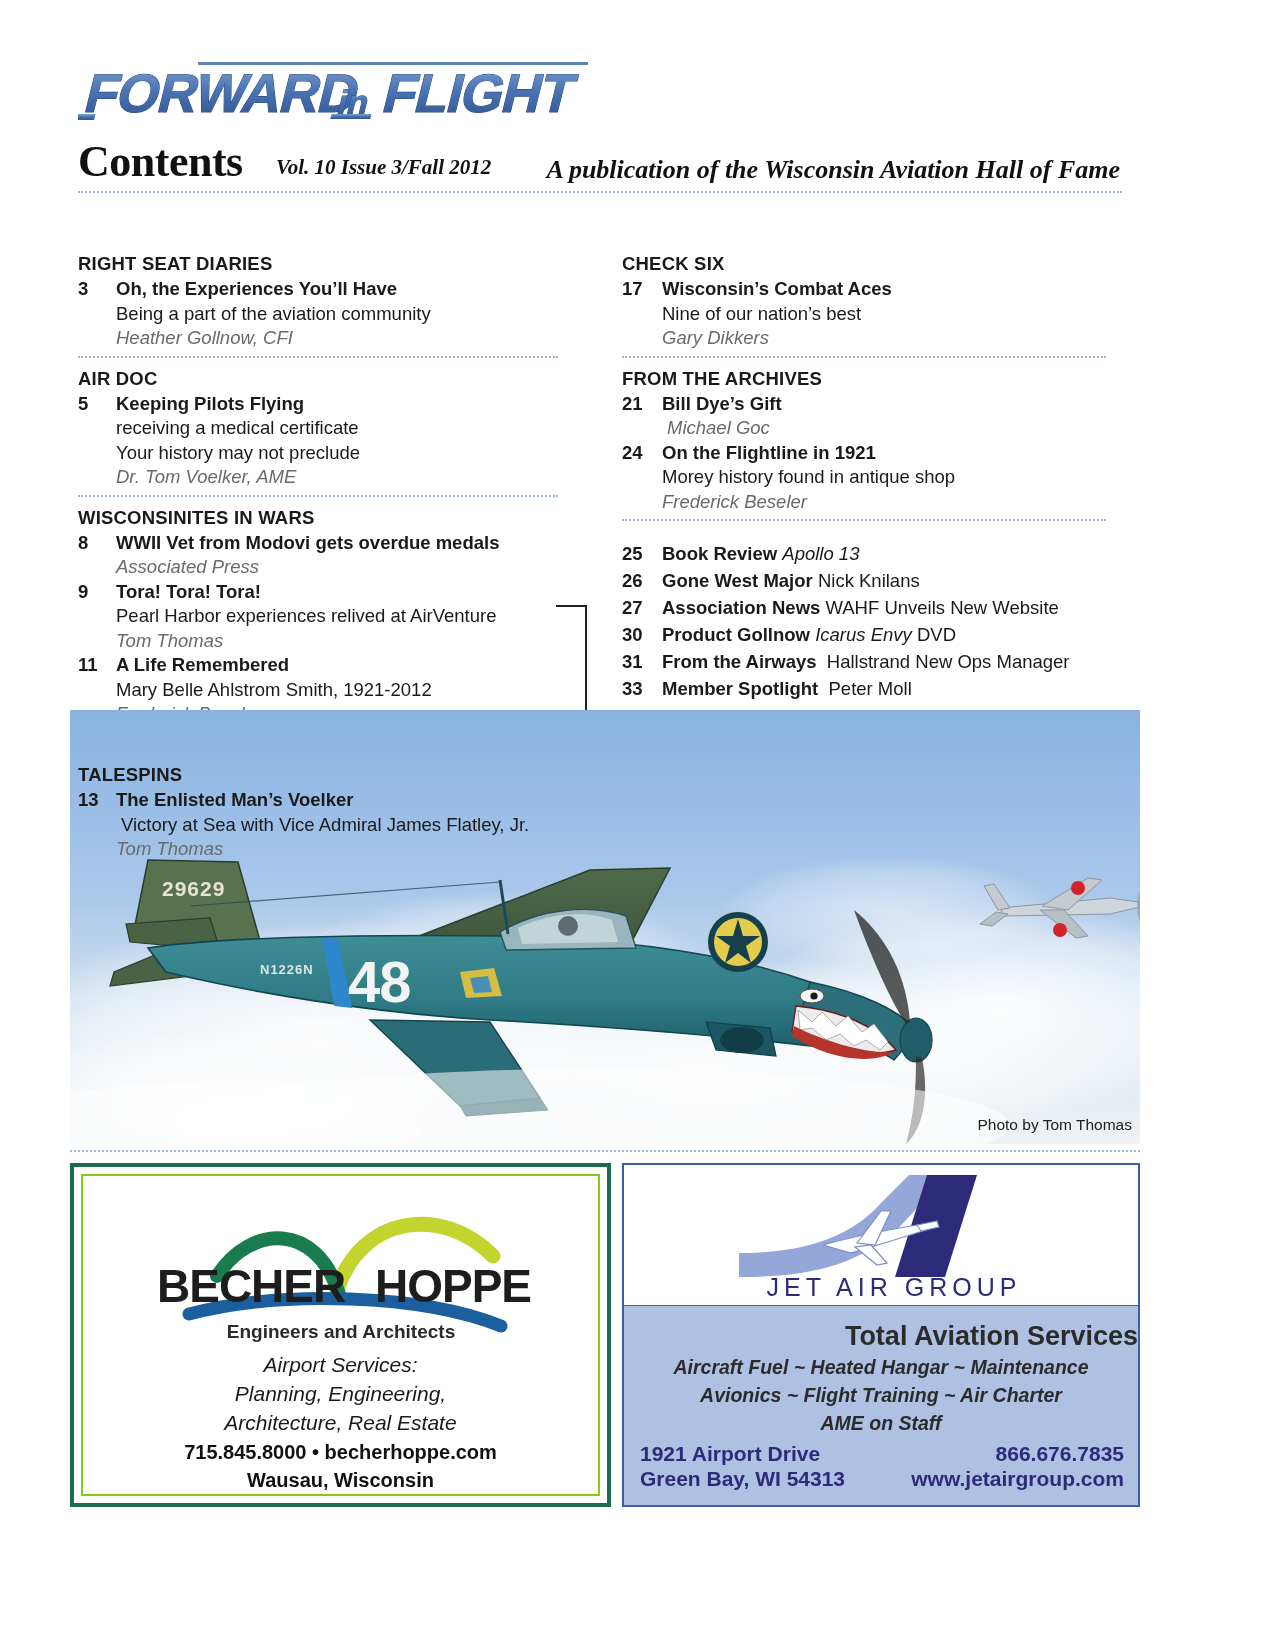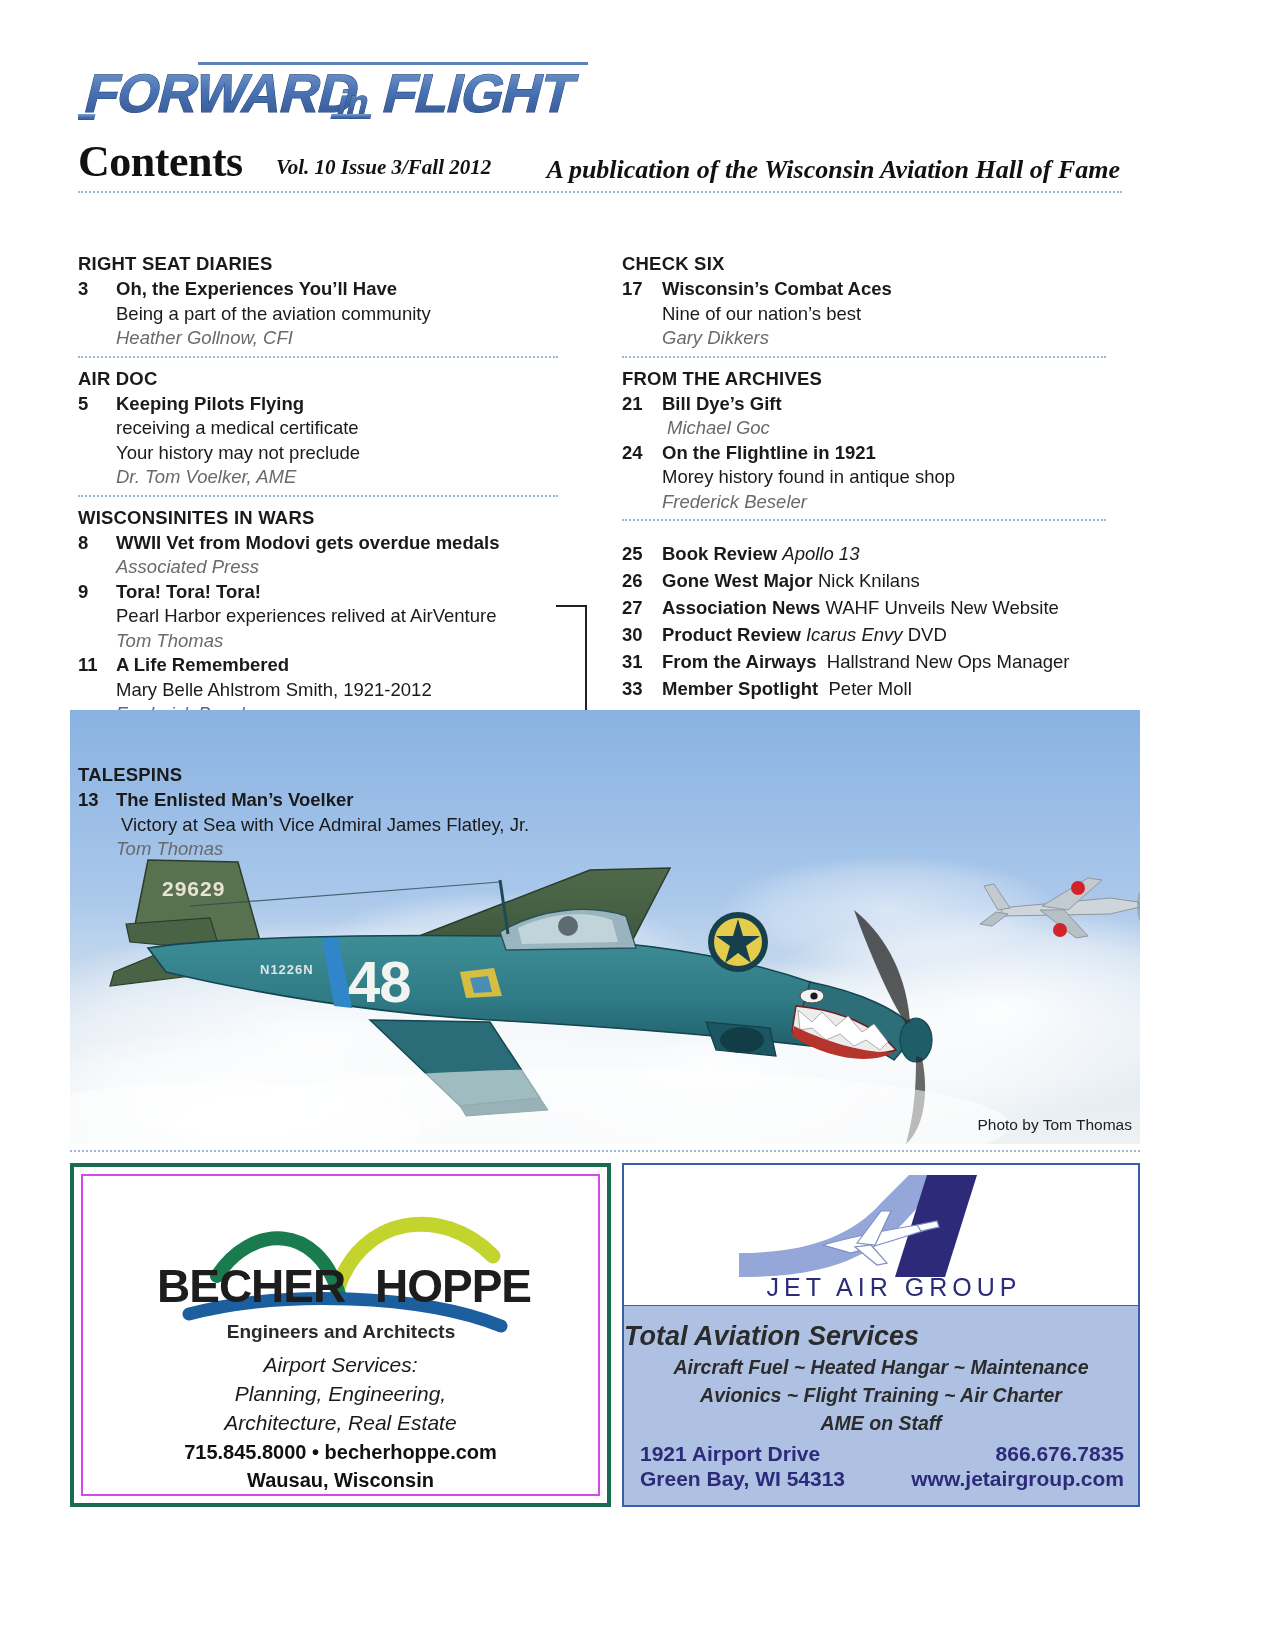--- a/index.html
+++ b/index.html
@@ -220,21 +220,21 @@
     top: 1163px;
     width: 541px;
     height: 344px;
     border: 4px solid #1a6b52;
     background: #ffffff;
     box-sizing: border-box;
   }
   .ad-left-inner {
     position: absolute;
     left: 7px; top: 7px; right: 7px; bottom: 7px;
-    border: 2px solid #d946ef;
+    border: 2px solid #84cc16;
     box-sizing: border-box;
     background: #fff;
   }
   .bh-logo {
     position: absolute;
     left: 50%;
     transform: translateX(-50%);
     top: 22px;
     width: 400px;
     height: 146px;
@@ -299,24 +299,23 @@
   }
   .ja-panel {
     position: absolute;
     left: 0; right: 0;
     top: 140px;
     bottom: 0;
     background: #aec1e3;
     border-top: 1px solid #3a5fa8;
   }
   .ja-head {
-    text-align: left;
+    text-align: right;
     font-size: 27px;
     font-weight: 700;
-    font-style: italic;
     color: #2b2b2b;
     margin-top: 13px;
     line-height: 34px;
   }
   .ja-line {
     text-align: center;
     font-size: 19.5px;
     font-weight: 700;
     font-style: italic;
     color: #2b2b2b;
@@ -481,21 +480,21 @@
     <div class="simple-row">
       <span class="pg">26</span>
       <span><span class="lbl">Gone West Major</span><span> </span><span class="det">Nick Knilans</span></span>
     </div>
     <div class="simple-row">
       <span class="pg">27</span>
       <span><span class="lbl">Association News</span><span> </span><span class="det">WAHF Unveils New Website</span></span>
     </div>
     <div class="simple-row">
       <span class="pg">30</span>
-      <span><span class="lbl">Product Review</span><span> </span><span class="det-i">Icarus Envy</span><span> </span><span class="det">DVD</span></span>
+      <span><span class="lbl">Product Gollnow</span><span> </span><span class="det-i">Icarus Envy</span><span> </span><span class="det">DVD</span></span>
     </div>
     <div class="simple-row">
       <span class="pg">31</span>
       <span><span class="lbl">From the Airways</span><span>&nbsp; </span><span class="det">Hallstrand New Ops Manager</span></span>
     </div>
     <div class="simple-row">
       <span class="pg">33</span>
       <span><span class="lbl">Member Spotlight</span><span>&nbsp; </span><span class="det">Peter Moll</span></span>
     </div>
   </div>

